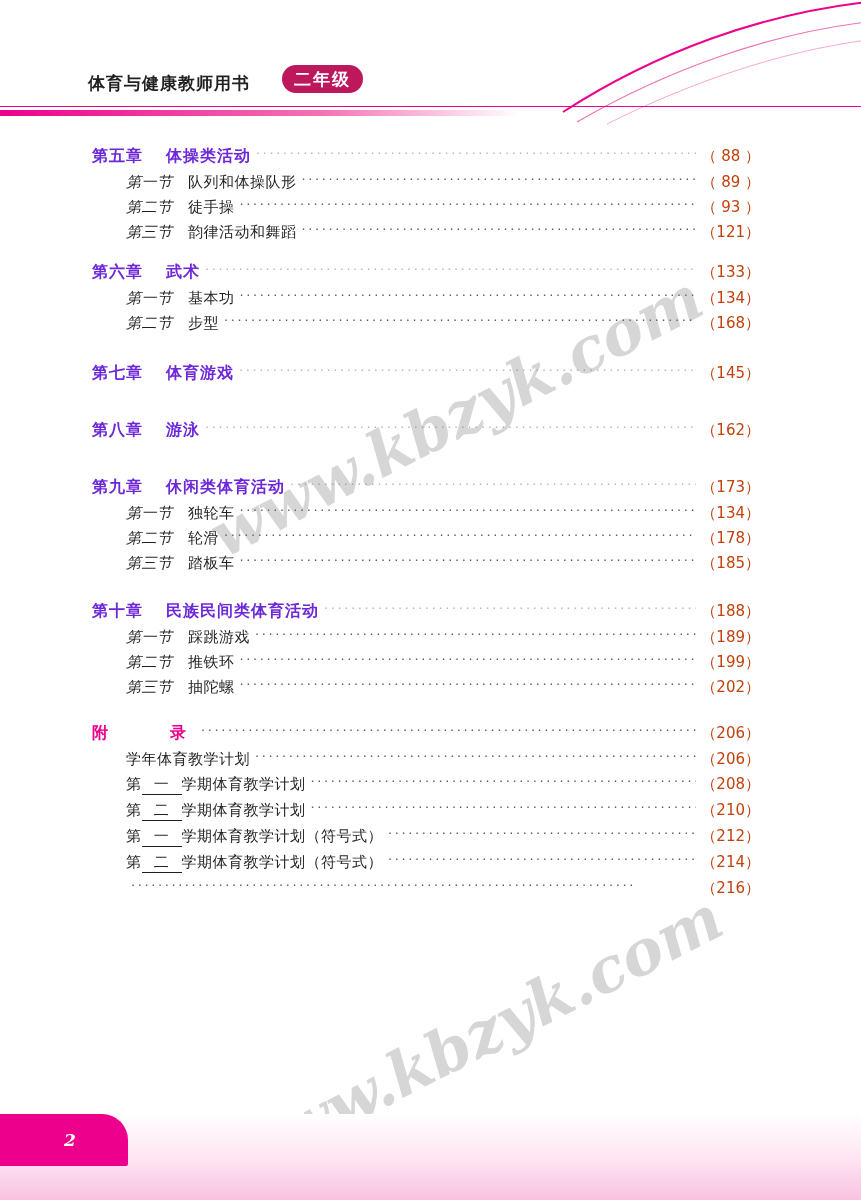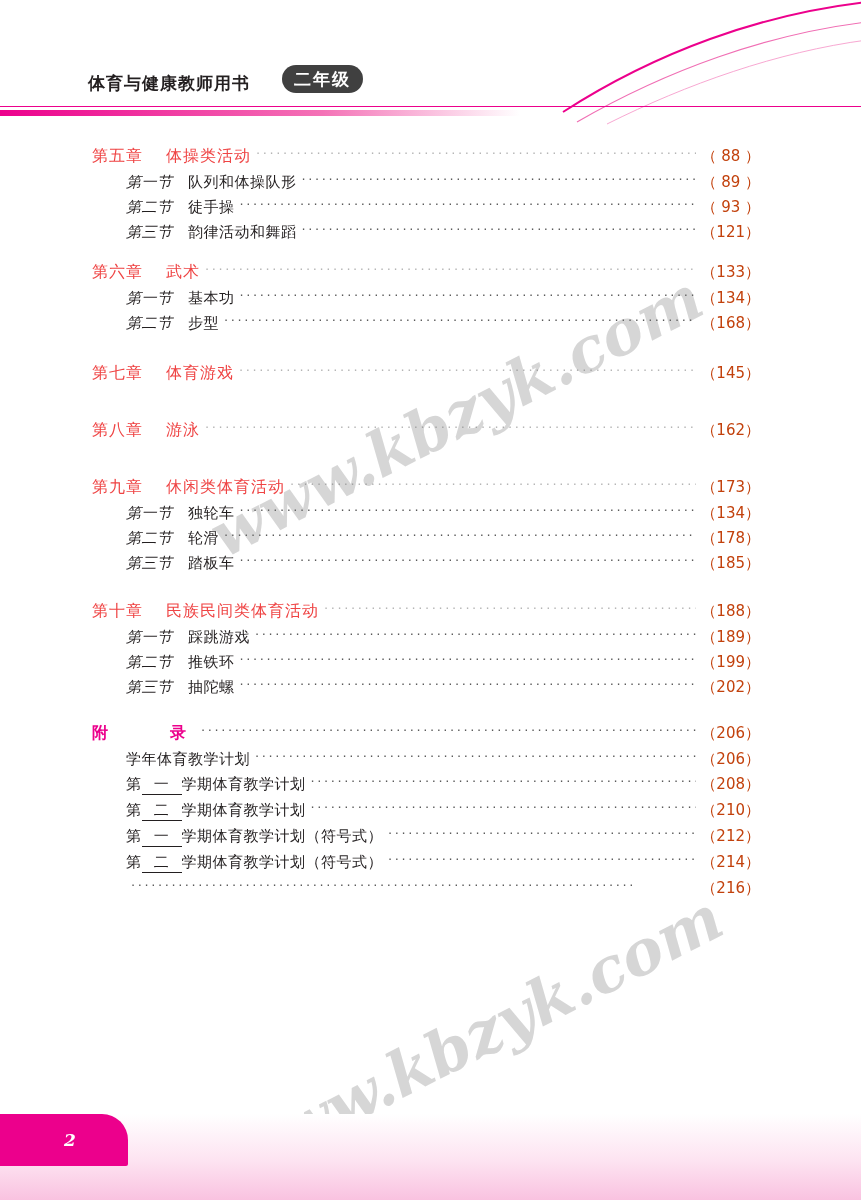--- a/index.html
+++ b/index.html
@@ -52,21 +52,21 @@
     letter-spacing: 1px;
     text-align: right;
   }
   .grade-badge {
     position: absolute;
     left: 282px;
     top: 5px;
     height: 28px;
     padding: 0 12px;
     border-radius: 14px;
-    background: #404040;
+    background: #be185d;
     color: #ffffff;
     font-family: "DejaVu Sans", sans-serif;
     font-size: 17px;
     font-weight: bold;
     letter-spacing: 2px;
     display: flex;
     align-items: center;
     justify-content: center;
   }
   .header-rule {
@@ -126,22 +126,22 @@
     font-size: 15px;
     font-family: "DejaVu Sans", sans-serif;
   }
 
   
   .lvl-chapter {
     margin-top: 20px;
     margin-bottom: 4px;
   }
   .lvl-chapter .label {
-    color: #ef4444;
-    font-weight: normal;
+    color: #6d28d9;
+    font-weight: bold;
     font-size: 16px;
     letter-spacing: 1px;
   }
   .lvl-chapter .label .num {
     display: inline-block;
     min-width: 74px;
   }
   .lvl-chapter .page-no {
     font-weight: normal;
   }

